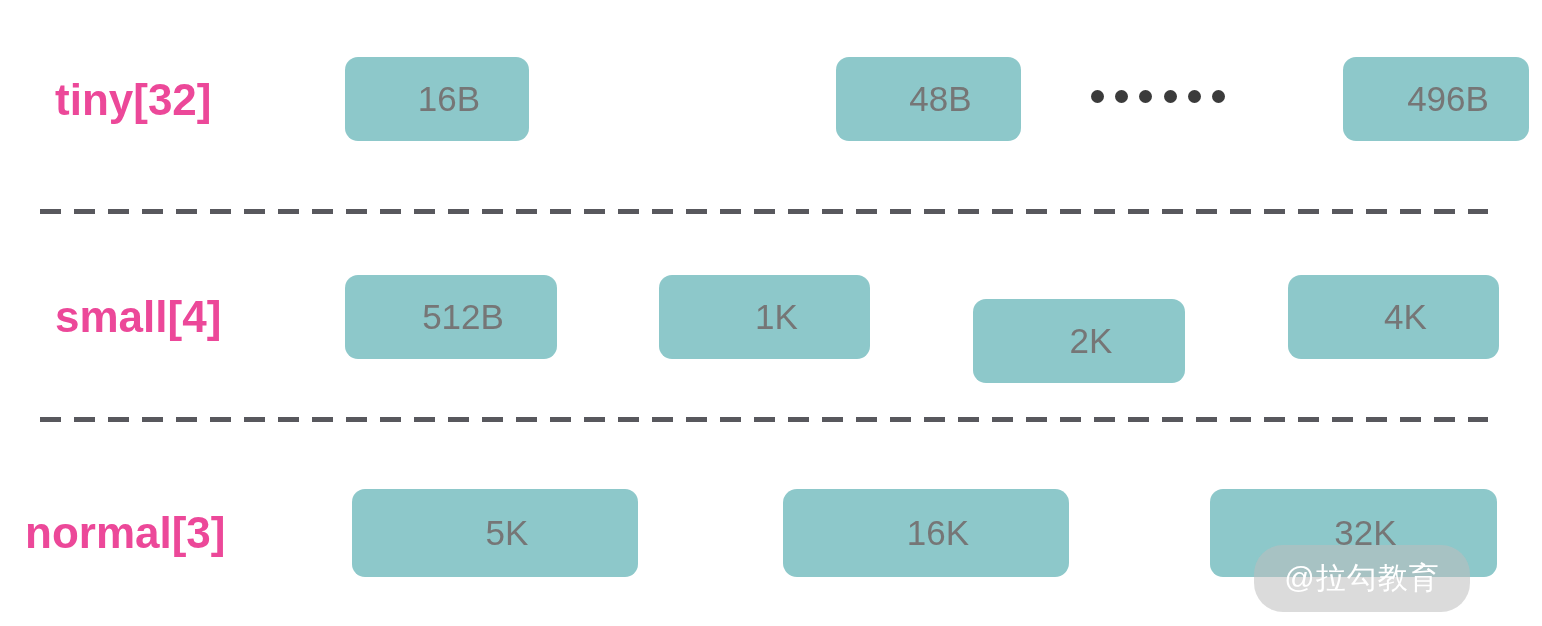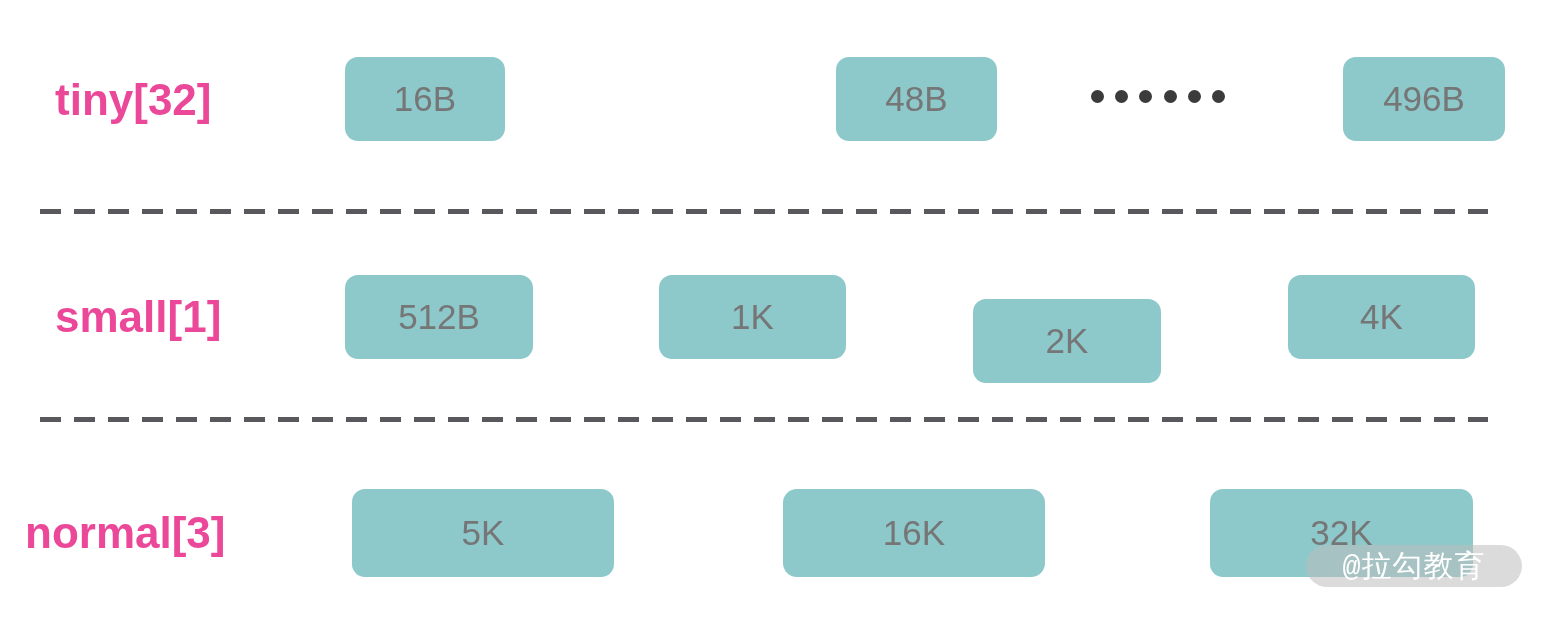--- a/index.html
+++ b/index.html
@@ -24,20 +24,21 @@
   .lab3{left:25px;top:507px;width:240px;}
 
   .box{
     position:absolute;
     background:#8dc8ca;
     border-radius:13px;
     display:flex;align-items:center;justify-content:center;
     color:#767676;
     font-size:35px;
     font-weight:400;
+    padding-left:24px;
   }
   .r1{top:57px;height:84px;}
   .r2{top:275px;height:84px;}
   .r3{top:489px;height:88px;}
 
   .b16  {left:345px;width:160px;}
   .b32  {left:591px;width:160px;}
   .b48  {left:836px;width:161px;}
   .b496 {left:1312px;width:162px;margin-left:31px;}
 
@@ -60,29 +61,28 @@
 
   .dots{
     position:absolute;
     left:1091px;top:89px;width:134px;height:14px;
     display:flex;justify-content:space-between;align-items:center;
   }
   .dot{width:13px;height:13px;border-radius:50%;background:#3b3b3b;}
 
   .watermark{
     position:absolute;
-    left:1306px;top:545px;width:216px;height:42px;
+    left:1254px;top:545px;width:216px;height:67px;
     border-radius:29px;
     background:rgba(189,189,189,0.55);
     color:#ffffff;
     display:flex;align-items:center;justify-content:center;
     font-size:30px;
     z-index:5;
     letter-spacing:1px;
-    font-family:Liberation Mono, monospace;
   }
 </style>
 </head>
 <body>
 
 <div class="canvas">
 
   <div class="row-label lab1">tiny[32]</div>
   <div class="box r1 b16">16B</div>
   <div class="box r1 b48">48B</div>
@@ -91,21 +91,21 @@
     <span class="dot"></span>
     <span class="dot"></span>
     <span class="dot"></span>
     <span class="dot"></span>
     <span class="dot"></span>
   </div>
   <div class="box r1 b496">496B</div>
 
   <div class="divider d1"></div>
 
-  <div class="row-label lab2">small[1]</div>
+  <div class="row-label lab2">small[4]</div>
   <div class="box r2 b512">512B</div>
   <div class="box r2 b1k">1K</div>
   <div class="box r2 b2k">2K</div>
   <div class="box r2 b4k">4K</div>
 
   <div class="divider d2"></div>
 
   <div class="row-label lab3">normal[3]</div>
   <div class="box r3 b8k">5K</div>
   <div class="box r3 b16k">16K</div>

